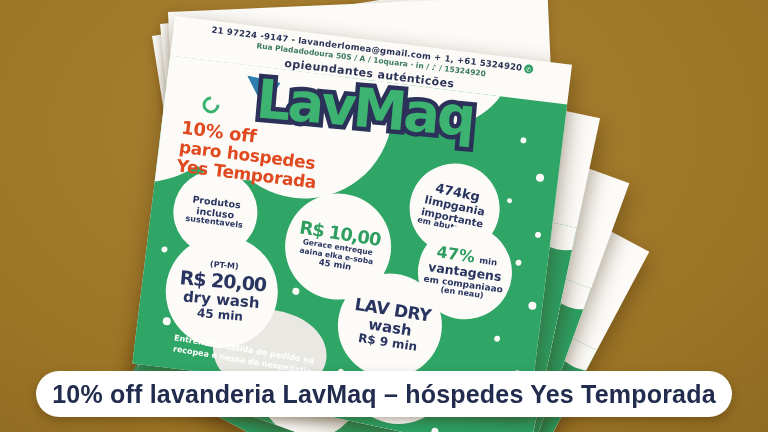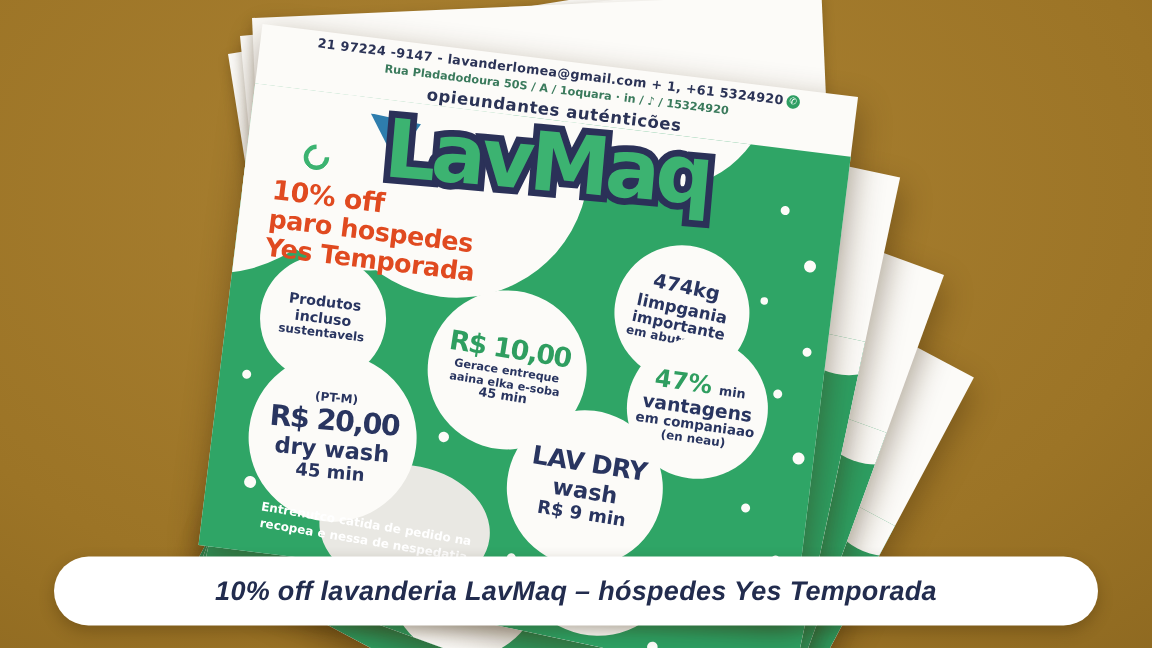--- a/index.html
+++ b/index.html
@@ -38,22 +38,22 @@
   .offer .o1{font-size:18px;}
   .greensec{position:absolute;left:0;right:0;top:40px;height:310px;background:#2fa566;overflow:hidden;}
   .bubble{position:absolute;background:#fcfbf8;border-radius:50%;display:flex;flex-direction:column;
     align-items:center;justify-content:center;text-align:center;color:#293560;line-height:1.12;}
   .ellipse{position:absolute;background:#e9e8e3;border-radius:50%;}
   .footnote{position:absolute;left:2px;top:318px;width:214px;text-align:center;color:#fff;
     font-size:8px;font-weight:bold;line-height:1.35;transform:rotate(2.5deg);}
   .banner{position:absolute;left:36px;top:371px;width:696px;height:46px;background:#ffffff;
     border-radius:23px;z-index:20;display:flex;align-items:center;justify-content:center;
     box-shadow:0 4px 10px rgba(55,35,8,.30);}
-  .banner span{font-family:"Liberation Sans", sans-serif;font-size:18px;font-weight:700;
-    color:#222c4e;letter-spacing:.2px;font-style:italic;}
+  .banner span{font-family:"Liberation Sans", sans-serif;font-size:25px;font-weight:700;
+    color:#222c4e;letter-spacing:.2px;}
   .grn{color:#2f9e60;}
 </style>
 </head>
 <body>
 
 <div id="stage">
 
   <div class="sheet backsheet" style="transform:rotate(28deg);z-index:1;">
     <div class="bgreen">
       <div class="scallop" style="left:-20px;top:-70px;width:100px;height:100px;"></div>

